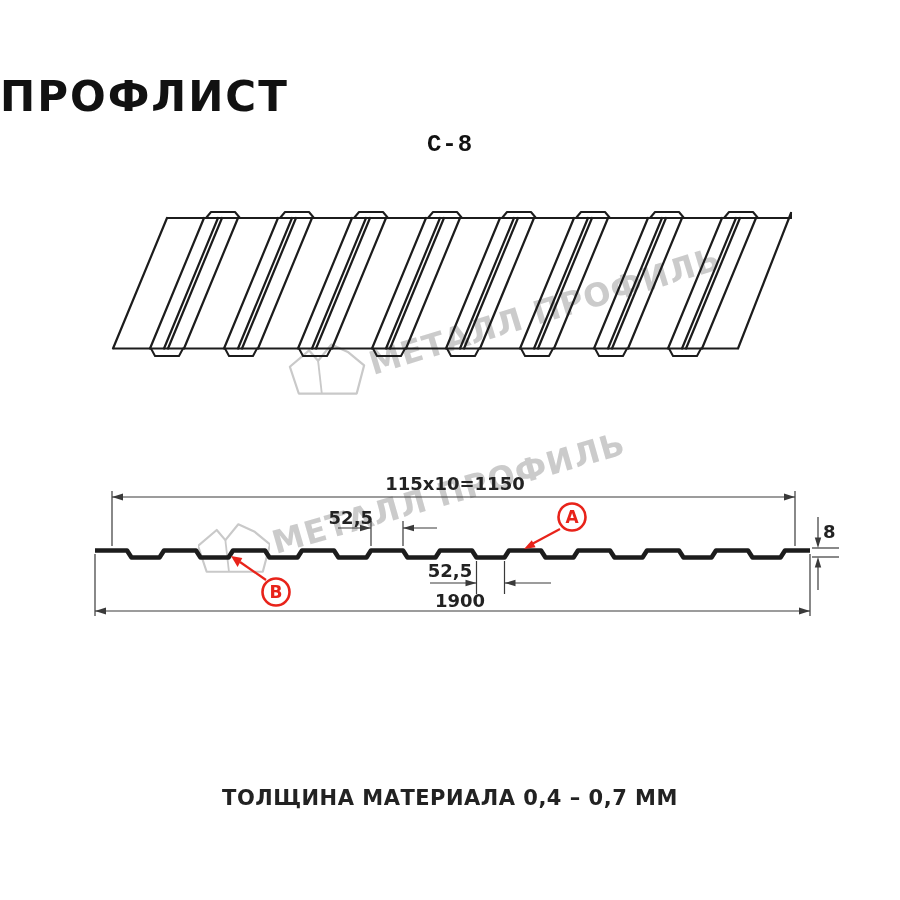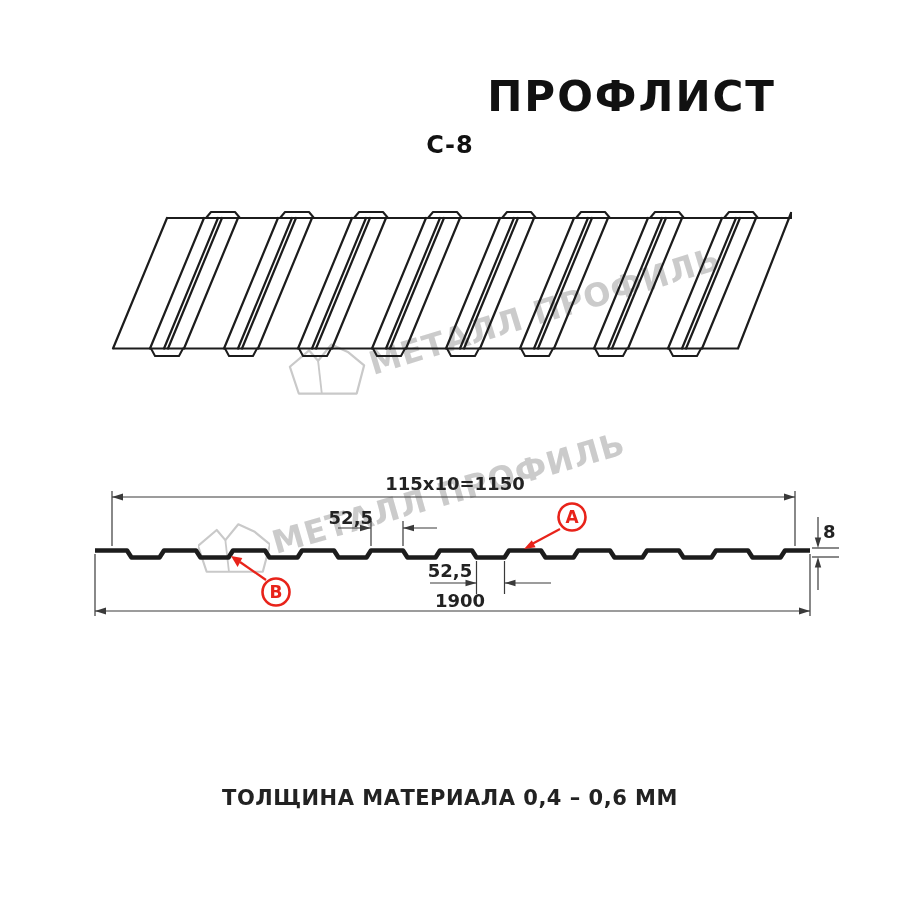--- a/index.html
+++ b/index.html
@@ -1,22 +1,22 @@
 <!DOCTYPE html>
 <html><head>
 <meta charset="utf-8">
 <style>
   html,body{margin:0;padding:0;background:#fff;}
   .page{position:relative;width:900px;height:900px;background:#ffffff;overflow:hidden;
         font-family:"DejaVu Sans","Liberation Sans",sans-serif;color:#1c1c1c;}
   .abs{position:absolute;}
-  .title{left:0;top:72px;width:776px;text-align:right;font-size:42px;font-weight:700;
+  .title{left:0;top:72px;width:776px;text-align:left;font-size:42px;font-weight:700;
          letter-spacing:2px;color:#111;}
   .subtitle{left:0;top:131px;width:900px;text-align:center;font-size:24px;font-weight:600;
-            letter-spacing:1px;color:#111;}
+            letter-spacing:1px;color:#111;font-family:Liberation Mono, monospace;}
   .footer{left:0;top:786px;width:900px;text-align:center;font-size:21px;font-weight:600;
           letter-spacing:0.5px;color:#222;}
   .wm-text{color:#c6c6c6;font-weight:700;font-size:32px;letter-spacing:1px;white-space:nowrap;
            transform:rotate(-17deg);transform-origin:center;opacity:.9;}
   .dim-text{font-size:18px;color:#222;white-space:nowrap;font-weight:bold;}
   .dim-center{text-align:center;}
   .dim-right{text-align:right;}
   .ref-letter{width:28px;height:28px;line-height:28px;text-align:center;font-size:17px;
               font-weight:700;color:#e8231a;}
   svg{display:block;}
@@ -150,15 +150,15 @@
 
   <div class="abs dim-text dim-center" style="left:414px;top:560px;width:72px;">52,5</div>
 
   <div class="abs dim-text dim-center" style="left:405px;top:590px;width:110px;">1900</div>
 
   <div class="abs dim-text" style="left:823px;top:521px;">8</div>
 
   <div class="abs ref-letter" style="left:558px;top:503px;">А</div>
   <div class="abs ref-letter" style="left:262px;top:578px;">В</div>
 
-  <div class="abs footer">ТОЛЩИНА МАТЕРИАЛА 0,4 – 0,6 ММ</div>
+  <div class="abs footer">ТОЛЩИНА МАТЕРИАЛА 0,4 – 0,7 ММ</div>
 
 </div>
 
 </body></html>

